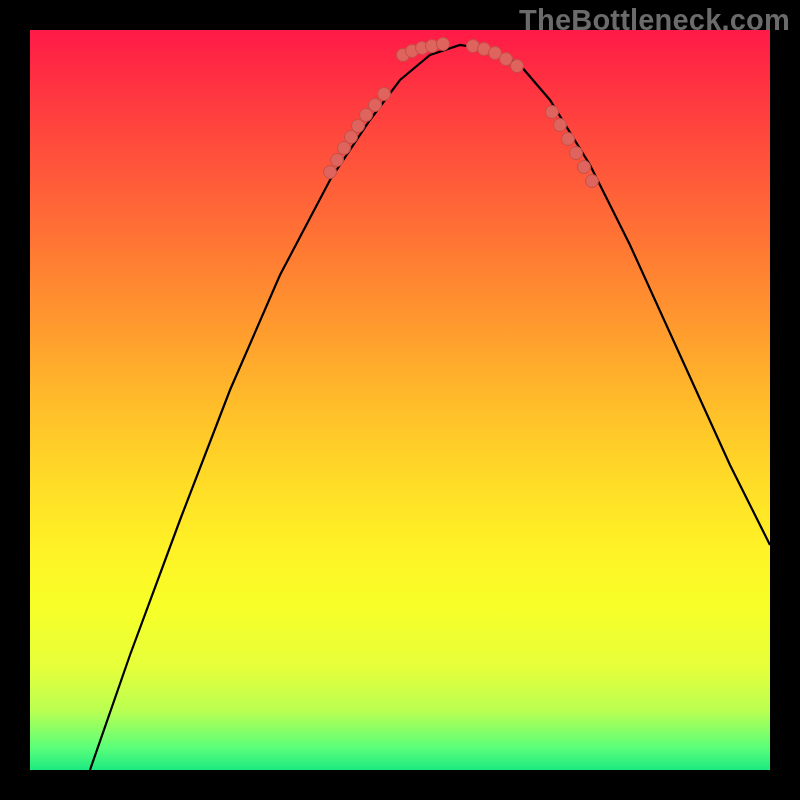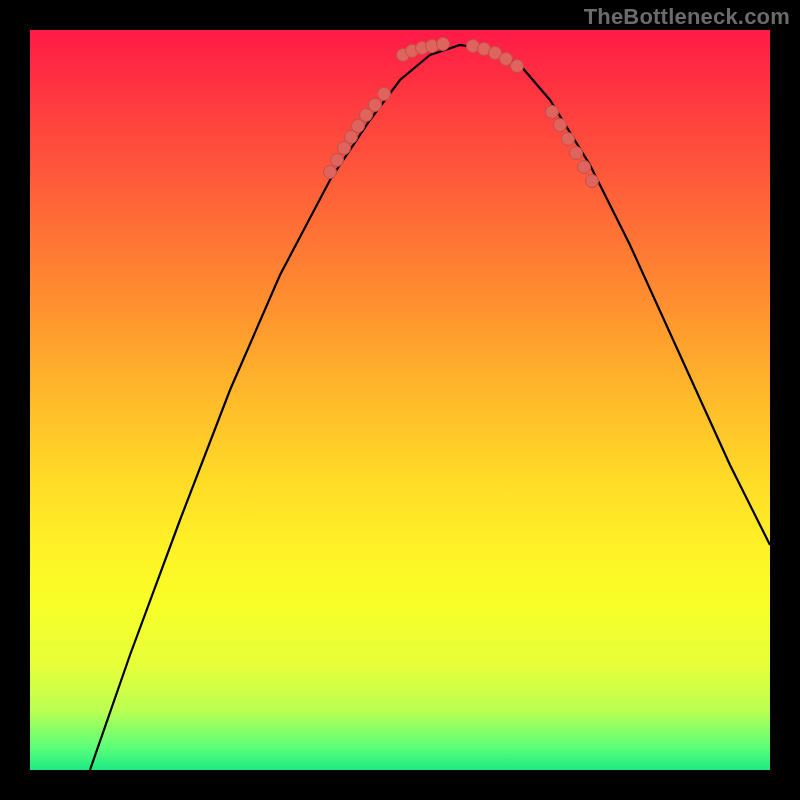--- a/index.html
+++ b/index.html
@@ -44,21 +44,21 @@
     position: absolute;
     left: 0; top: 0;
     width: 740px; height: 740px;
     overflow: visible;
   }
   .watermark {
     position: absolute;
     top: 4px;
     right: 10px;
     color: #6b6b6b;
-    font-size: 22px;
+    font-size: 29px;
     font-weight: 600;
     letter-spacing: 0.2px;
   }
   .dot {
     fill: #e0645e;
     stroke: #c24f49;
     stroke-width: 1;
   }
 </style>
 </head>

